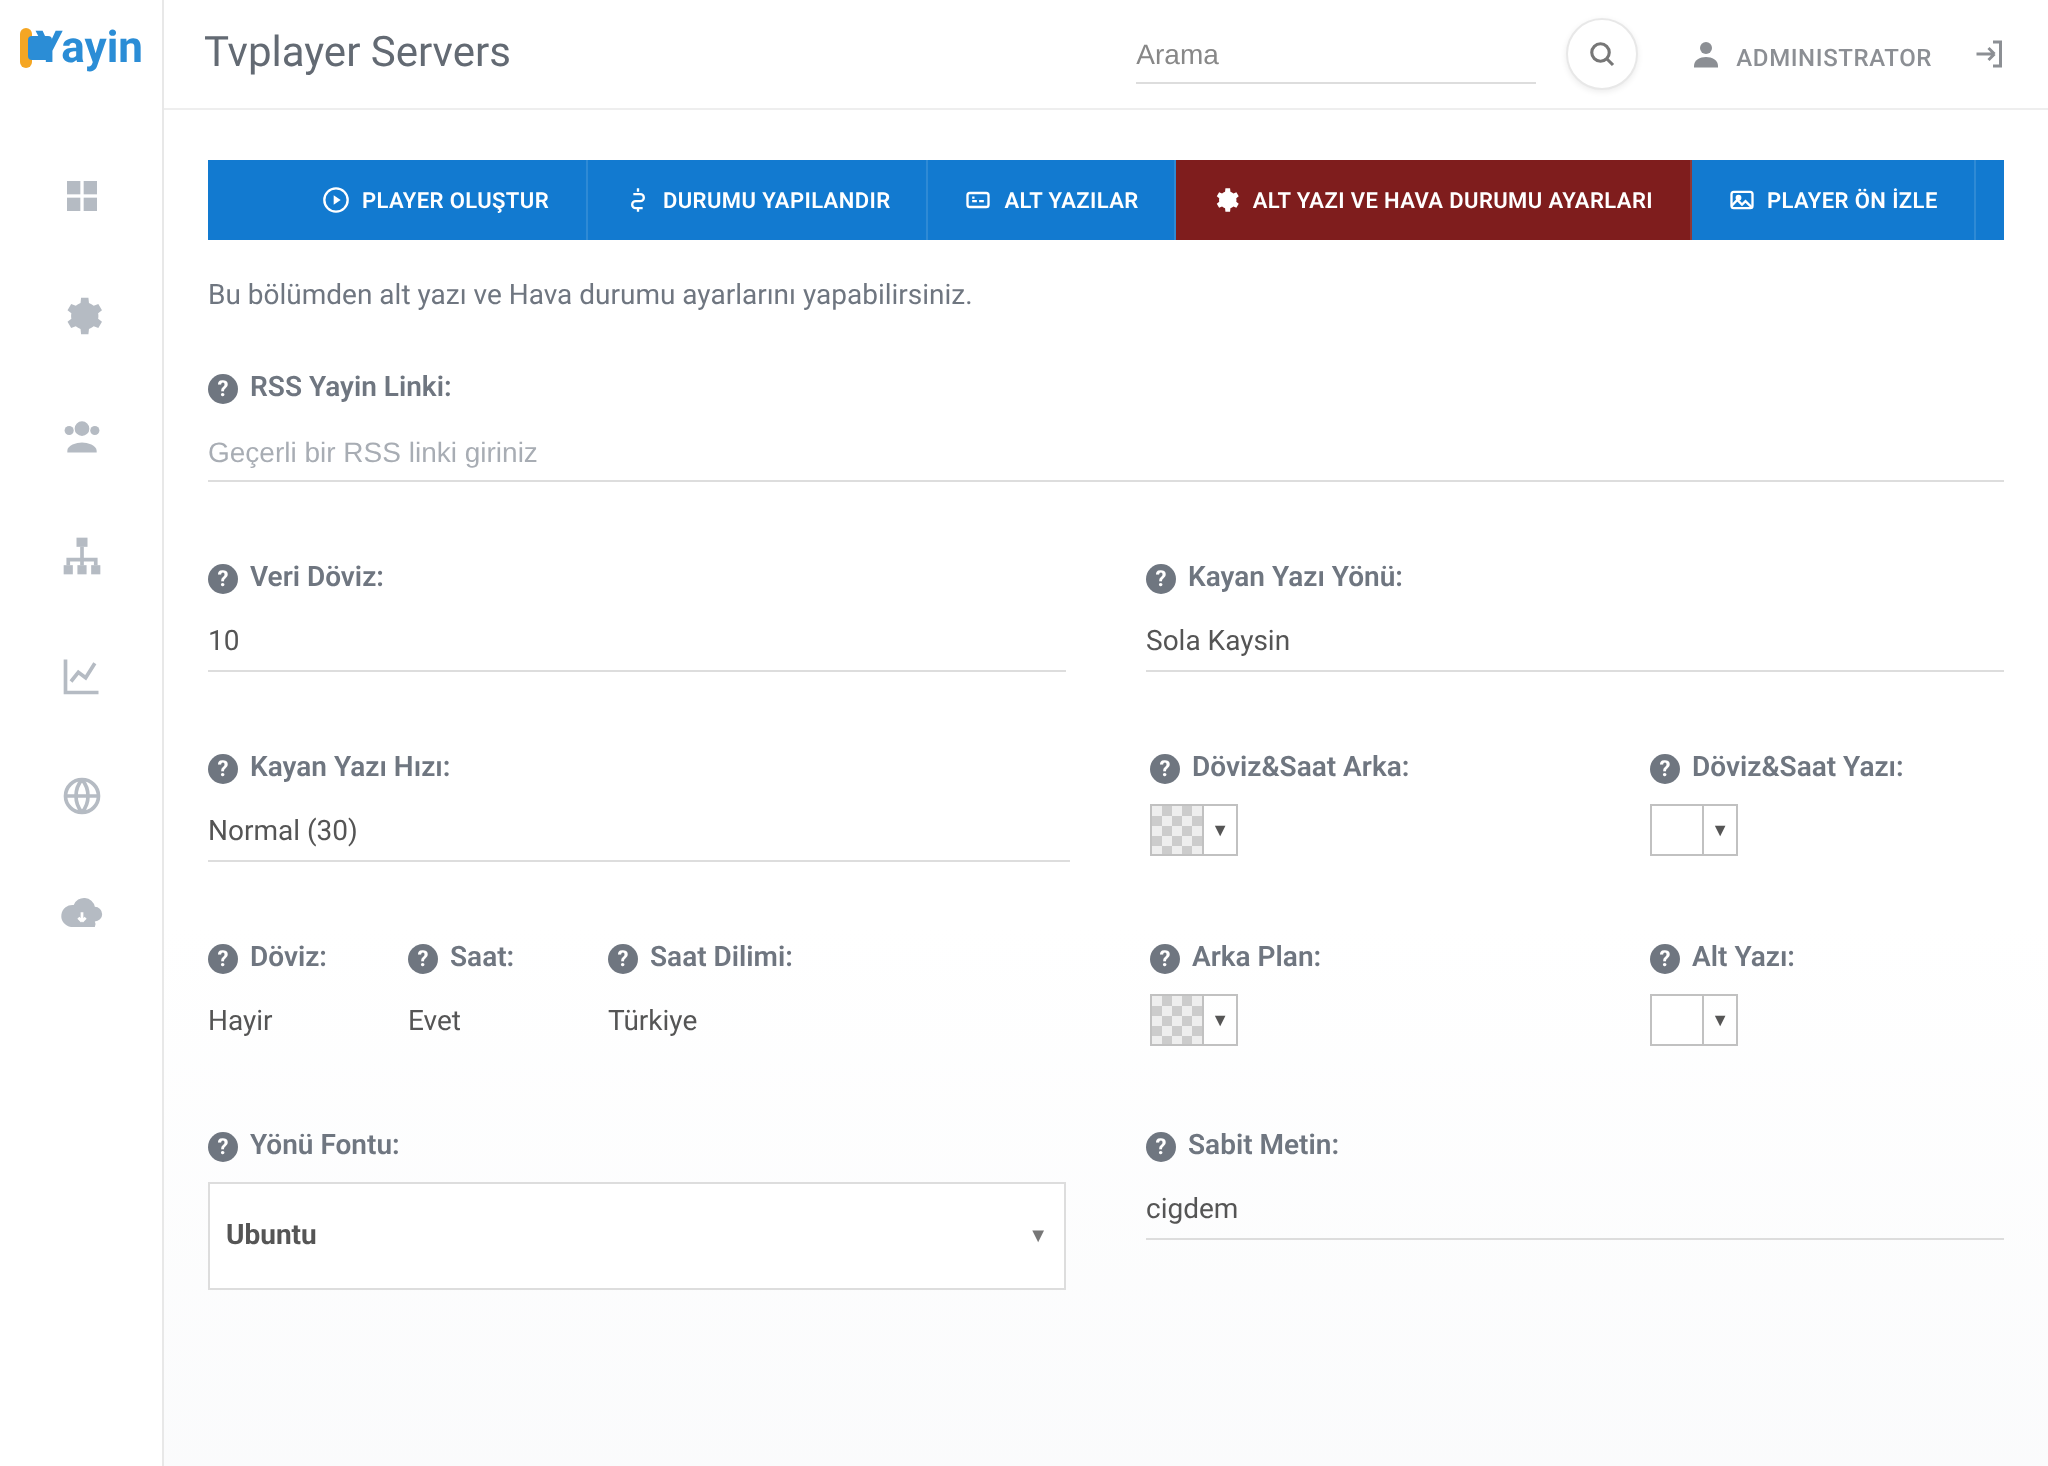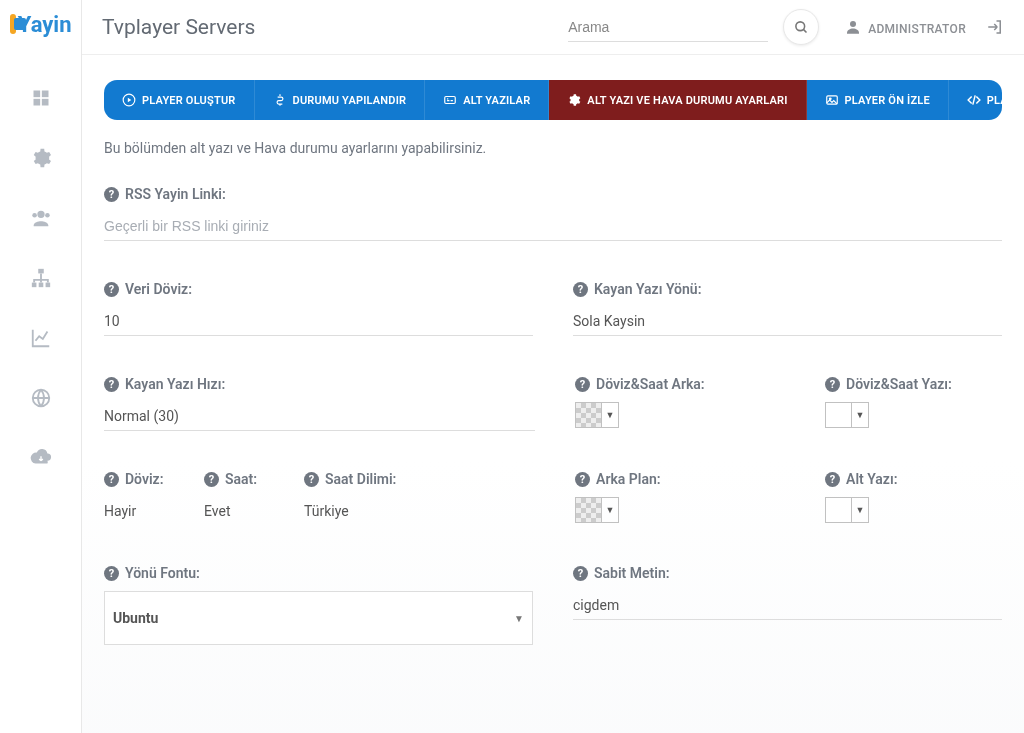--- a/index.html
+++ b/index.html
@@ -16,21 +16,21 @@
     .topbar-title { font-size: 21px; color: #636a73; font-weight: 400; }
     .search-wrap { margin-left: auto; display: flex; align-items: center; }
     .search-input { border: none; border-bottom: 1px solid #ddd; padding: 6px 0; width: 200px; font-size: 14px; color: #555; background: transparent; outline: none; }
     .search-input::placeholder { color: #888; }
     .search-btn { width: 36px; height: 36px; border-radius: 50%; background: #fff; border: 1px solid #e8e8e8; margin-left: 15px; display: flex; align-items: center; justify-content: center; cursor: pointer; box-shadow: 0 1px 3px rgba(0,0,0,0.08); }
     .user-area { display: flex; align-items: flex-end; margin-left: 25px; cursor: pointer; color: #8c8f94; font-size: 12px; font-weight: 500; letter-spacing: 0.3px; }
     .logout { margin-left: 20px; cursor: pointer; color: #8c8f94; }
     .content { padding: 25px 22px; flex: 1; overflow-y: auto; background-image: linear-gradient(to bottom, rgba(255,255,255,1) 0%, rgba(255,255,255,1) 60%, rgba(240,242,245,0.3) 100%); }
     .page-title { font-size: 22px; color: #636a73; font-weight: 400; margin-bottom: 25px; }
     .page-title .light { color: #9ca2a9; font-weight: 300; }
-    .tabbar { display: flex; background: #127ad0; border-radius: 13px; margin-bottom: 20px; }
+    .tabbar { display: flex; background: #127ad0; border-radius: 0; margin-bottom: 20px; padding-left: 39px; }
     .tab { flex: 0 0 auto; padding: 13px 18px; color: #fff; font-size: 11px; font-weight: 600; display: flex; align-items: center; gap: 6px; cursor: pointer; border-right: 1px solid rgba(255,255,255,0.12); letter-spacing: 0.2px; }
     .tab:last-child { border-right: none; }
     .tab.active { background: #7f1d1d; }
     .desc { font-size: 14px; color: #6f7680; margin-bottom: 30px; }
     .form-row { display: flex; gap: 40px; margin-bottom: 40px; }
     .form-group { flex: 1; }
     .form-group.sm { flex: 0 0 auto; width: auto; min-width: 60px; margin-right: 10px; }
     .form-label { font-size: 14px; font-weight: 600; color: #6f7680; display: flex; align-items: center; gap: 6px; margin-bottom: 10px; }
     .help-icon { width: 15px; height: 15px; border-radius: 50%; background: #6f7680; color: #fff; display: inline-flex; align-items: center; justify-content: center; font-size: 11px; font-weight: bold; flex-shrink: 0; }
     .form-control { width: 100%; border: none; border-bottom: 1px solid #ddd; padding: 6px 0; font-size: 14px; color: #555; background: transparent; outline: none; }

